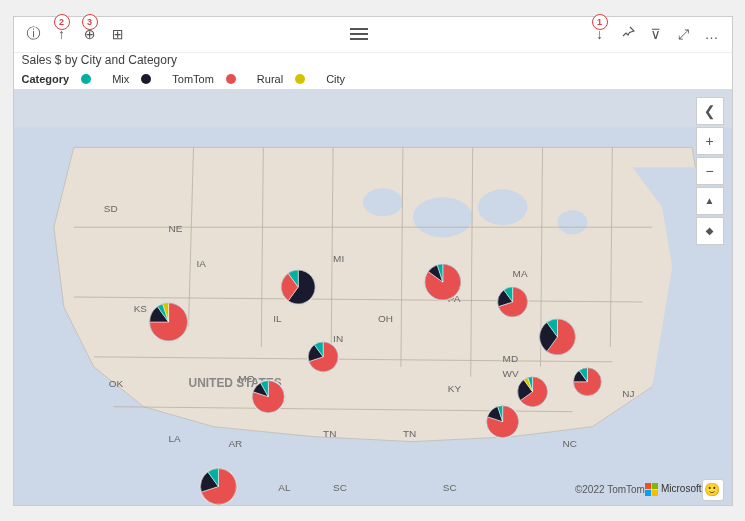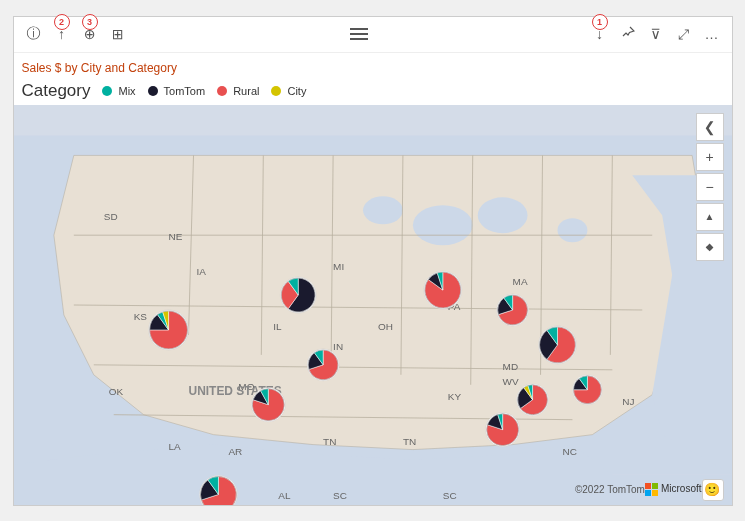--- a/index.html
+++ b/index.html
@@ -80,44 +80,44 @@
       cursor: pointer;
     }
     .hamburger-icon span {
       display: block;
       width: 18px;
       height: 2px;
       background: #555;
     }
 
     .title-bar {
-      padding: 8px 8px 4px 8px;
+      padding: 0 8px 4px 8px;
       font-size: 12px;
-      color: #c2410c;
+      color: #404040;
       font-weight: 400;
     }
 
     .legend-bar {
       display: flex;
       align-items: center;
       padding: 2px 8px 4px 8px;
       font-size: 11px;
       gap: 12px;
     }
 
     .legend-label-title {
-      font-weight: 400;
-      font-size: 17px;
+      font-weight: 700;
+      font-size: 11px;
       color: #333;
     }
 
     .legend-item {
       display: flex;
       align-items: center;
-      gap: 6px;
+      gap: 21px;
       font-size: 11px;
       color: #333;
     }
 
     .legend-dot {
       width: 10px;
       height: 10px;
       border-radius: 50%;
       flex-shrink: 0;
     }

